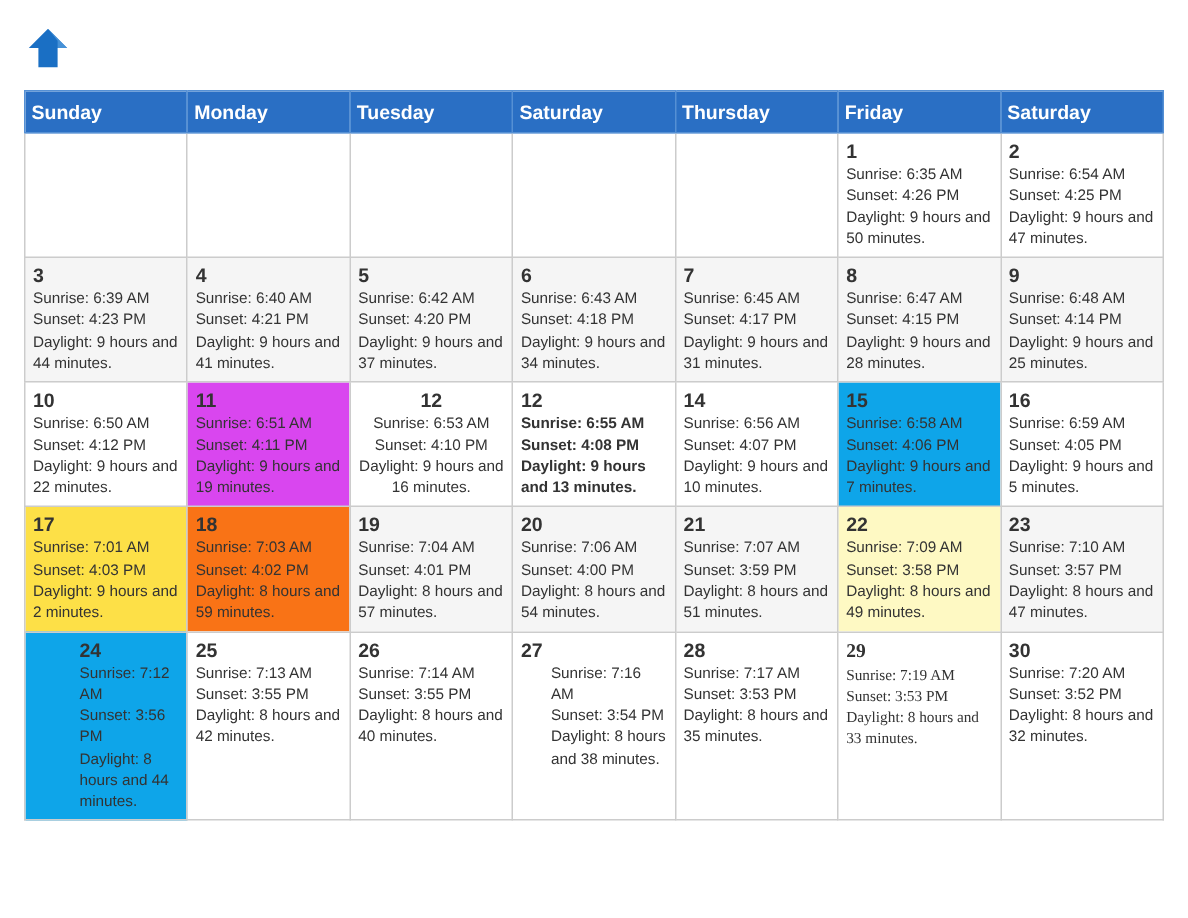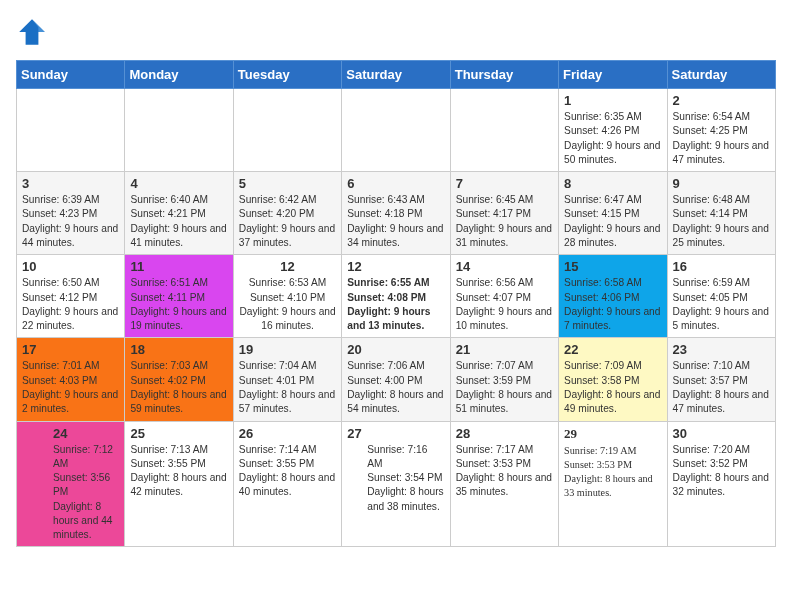--- a/index.html
+++ b/index.html
@@ -231,21 +231,21 @@
 Daylight: 9 hours and 7 minutes.</div>
         </td>
         <td style="background: rgb(255, 255, 255);">
           <span class="day-number">16</span>
           <div class="cell-content" style="white-space: pre-line;">Sunrise: 6:59 AM
 Sunset: 4:05 PM
 Daylight: 9 hours and 5 minutes.</div>
         </td>
       </tr>
       <tr>
-        <td style="background: #f97316;">
+        <td style="background: #fde047;">
           <span class="day-number">17</span>
           <div class="cell-content" style="white-space: pre-line;">Sunrise: 7:01 AM
 Sunset: 4:03 PM
 Daylight: 9 hours and 2 minutes.</div>
         </td>
         <td style="background: #f97316;">
           <span class="day-number">18</span>
           <div class="cell-content" style="white-space: pre-line;">Sunrise: 7:03 AM
 Sunset: 4:02 PM
 Daylight: 8 hours and 59 minutes.</div>
@@ -275,21 +275,21 @@
 Daylight: 8 hours and 49 minutes.</div>
         </td>
         <td style="background: rgb(245, 245, 245);">
           <span class="day-number">23</span>
           <div class="cell-content" style="white-space: pre-line;">Sunrise: 7:10 AM
 Sunset: 3:57 PM
 Daylight: 8 hours and 47 minutes.</div>
         </td>
       </tr>
       <tr>
-        <td style="background: #ec4899; padding-left: 36px;">
+        <td style="background: #0ea5e9; padding-left: 36px;">
           <span class="day-number">24</span>
           <div class="cell-content" style="white-space: pre-line;">Sunrise: 7:12 AM
 Sunset: 3:56 PM
 Daylight: 8 hours and 44 minutes.</div>
         </td>
         <td style="background: rgb(255, 255, 255);">
           <span class="day-number">25</span>
           <div class="cell-content" style="white-space: pre-line;">Sunrise: 7:13 AM
 Sunset: 3:55 PM
 Daylight: 8 hours and 42 minutes.</div>

